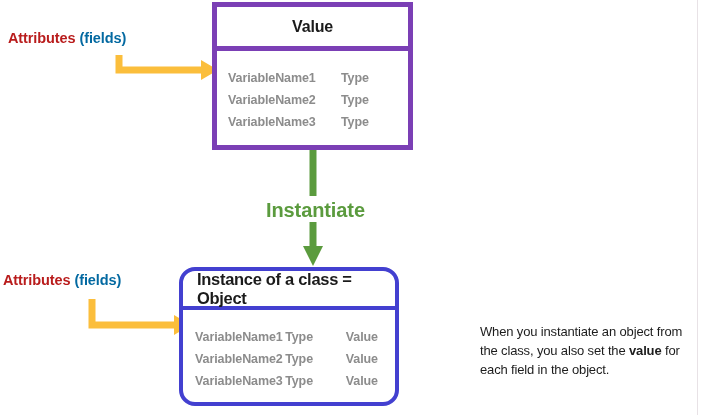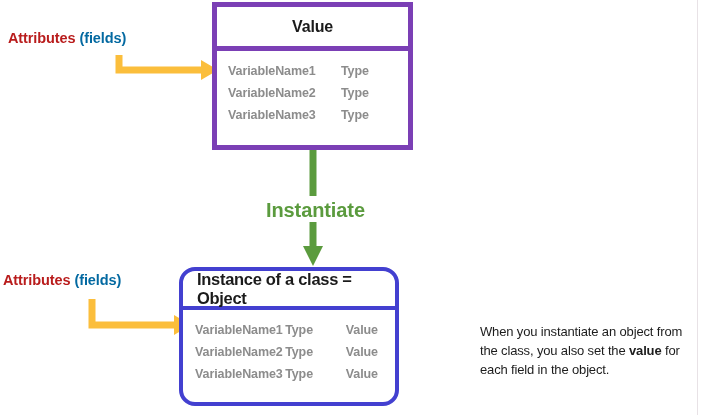--- a/index.html
+++ b/index.html
@@ -82,21 +82,21 @@
     display: flex;
     align-items: center;
     padding-left: 14px;
     font-size: 16.5px;
     font-weight: bold;
     color: #1b1b1b;
     letter-spacing: -0.3px;
   }
 
   .rows {
-    padding-top: 9px;
+    padding-top: 16px;
   }
   .row {
     display: flex;
     align-items: center;
     font-size: 12.5px;
     font-weight: bold;
     color: #8c8c8c;
     height: 22px;
     letter-spacing: -0.1px;
   }

